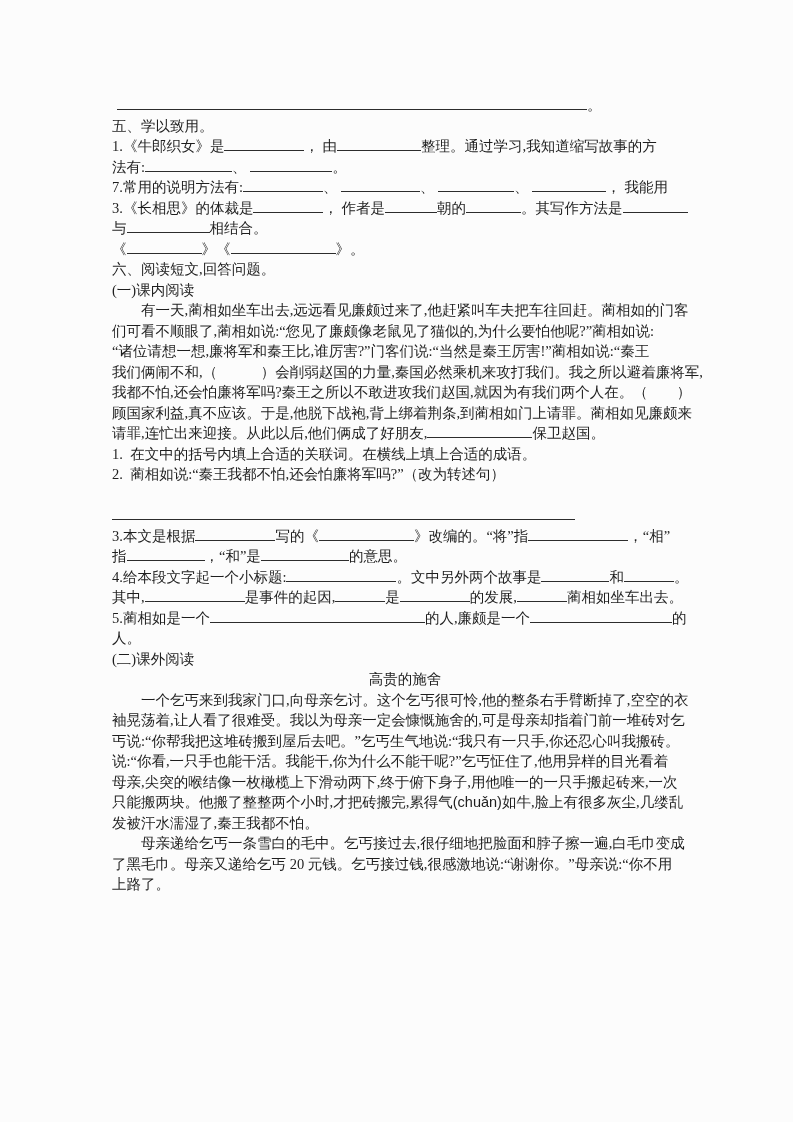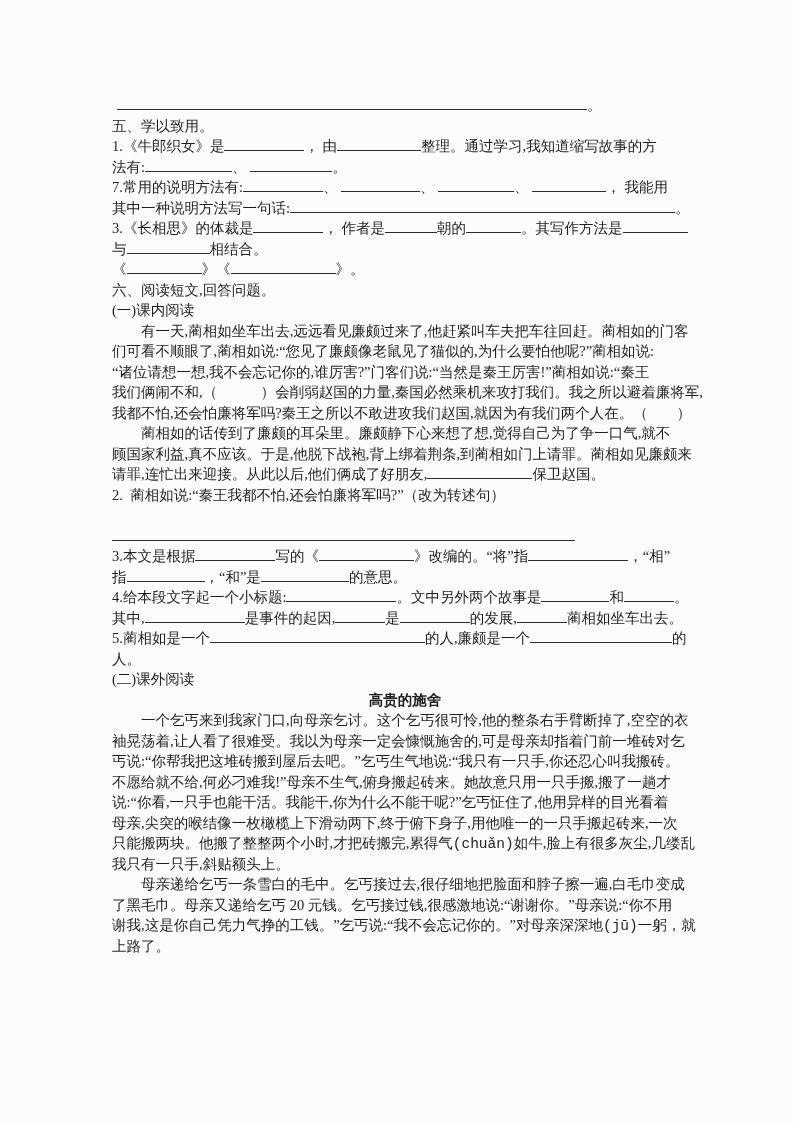--- a/index.html
+++ b/index.html
@@ -7,69 +7,66 @@
     width:793px;height:1122px;background:#fbfbfb;
     font-family:"Liberation Serif","DejaVu Serif",serif;
     color:#1e1e1e;
   }
   .page{position:relative;width:793px;height:1122px;background:#fcfcfc;overflow:hidden;}
   .doc{
     position:absolute;left:112px;top:95px;width:586px;
     font-size:14.5px;
   }
   .line{height:20.5px;line-height:20.5px;white-space:nowrap;}
-  .line.center{text-align:center;font-weight:bold;}
+  .line.center{text-align:center;}
   .blank{
     display:inline-block;border-bottom:1.4px solid #2c2c2c;
     height:13px;vertical-align:baseline;
   }
-  .pinyin{font-family:Liberation Mono, monospace;}
+  .pinyin{font-family:Liberation Sans, sans-serif;}
   .seg{display:inline;}
 </style>
 </head>
 <body>
 
 <div class="page">
   <div class="doc" id="doc">
       <div class="line" style="padding-left: 5px;"><span class="blank" style="width: 470px;"></span><span class="seg">。</span></div>
       <div class="line"><span class="seg">五、学以致用。</span></div>
       <div class="line"><span class="seg">1.《牛郎织女》是</span><span class="blank" style="width: 80px;"></span><span class="seg">， 由</span><span class="blank" style="width: 84px;"></span><span class="seg">整理。通过学习,我知道缩写故事的方</span></div>
       <div class="line"><span class="seg">法有:</span><span class="blank" style="width: 87px;"></span><span class="seg">、 </span><span class="blank" style="width: 82px;"></span><span class="seg">。</span></div>
       <div class="line"><span class="seg">7.常用的说明方法有:</span><span class="blank" style="width: 80px;"></span><span class="seg">、 </span><span class="blank" style="width: 79px;"></span><span class="seg">、 </span><span class="blank" style="width: 76px;"></span><span class="seg">、 </span><span class="blank" style="width: 74px;"></span><span class="seg">， 我能用</span></div>
-      <div class="line"><span class="seg">其中一种说明方法写一句话:</span><span class="blank" style="width: 385px;"></span><span class="seg">。</span></div>
       <div class="line"><span class="seg">3.《长相思》的体裁是</span><span class="blank" style="width: 70px;"></span><span class="seg">， 作者是</span><span class="blank" style="width: 52px;"></span><span class="seg">朝的</span><span class="blank" style="width: 55px;"></span><span class="seg">。其写作方法是</span><span class="blank" style="width: 65px;"></span></div>
       <div class="line"><span class="seg">与</span><span class="blank" style="width: 83px;"></span><span class="seg">相结合。</span></div>
       <div class="line"><span class="seg">《</span><span class="blank" style="width: 75px;"></span><span class="seg">》《</span><span class="blank" style="width: 105px;"></span><span class="seg">》。</span></div>
       <div class="line"><span class="seg">六、阅读短文,回答问题。</span></div>
       <div class="line"><span class="seg">(一)课内阅读</span></div>
       <div class="line"><span class="seg">　　有一天,蔺相如坐车出去,远远看见廉颇过来了,他赶紧叫车夫把车往回赶。蔺相如的门客</span></div>
       <div class="line"><span class="seg">们可看不顺眼了,蔺相如说:“您见了廉颇像老鼠见了猫似的,为什么要怕他呢?”蔺相如说:</span></div>
-      <div class="line"><span class="seg">“诸位请想一想,我不会忘记你的,谁厉害?”门客们说:“当然是秦王厉害!”蔺相如说:“秦王</span></div>
+      <div class="line"><span class="seg">“诸位请想一想,廉将军和秦王比,谁厉害?”门客们说:“当然是秦王厉害!”蔺相如说:“秦王</span></div>
       <div class="line"><span class="seg">我们俩闹不和,（　　　）会削弱赵国的力量,秦国必然乘机来攻打我们。我之所以避着廉将军,</span></div>
       <div class="line"><span class="seg">我都不怕,还会怕廉将军吗?秦王之所以不敢进攻我们赵国,就因为有我们两个人在。（　　）</span></div>
-      <div class="line"><span class="seg">　　蔺相如的话传到了廉颇的耳朵里。廉颇静下心来想了想,觉得自己为了争一口气,就不</span></div>
       <div class="line"><span class="seg">顾国家利益,真不应该。于是,他脱下战袍,背上绑着荆条,到蔺相如门上请罪。蔺相如见廉颇来</span></div>
       <div class="line"><span class="seg">请罪,连忙出来迎接。从此以后,他们俩成了好朋友,</span><span class="blank" style="width: 105px;"></span><span class="seg">保卫赵国。</span></div>
+      <div class="line"><span class="seg">1.&nbsp;&nbsp;在文中的括号内填上合适的关联词。在横线上填上合适的成语。</span></div>
       <div class="line"><span class="seg">2.&nbsp;&nbsp;蔺相如说:“秦王我都不怕,还会怕廉将军吗?”（改为转述句）</span></div>
       <div class="line"></div>
       <div class="line"><span class="blank" style="width: 463px;"></span></div>
       <div class="line"><span class="seg">3.本文是根据</span><span class="blank" style="width: 80px;"></span><span class="seg">写的《</span><span class="blank" style="width: 95px;"></span><span class="seg">》改编的。“将”指</span><span class="blank" style="width: 100px;"></span><span class="seg">，“相”</span></div>
       <div class="line"><span class="seg">指</span><span class="blank" style="width: 78px;"></span><span class="seg">，“和”是</span><span class="blank" style="width: 88px;"></span><span class="seg">的意思。</span></div>
       <div class="line"><span class="seg">4.给本段文字起一个小标题:</span><span class="blank" style="width: 110px;"></span><span class="seg">。文中另外两个故事是</span><span class="blank" style="width: 68px;"></span><span class="seg">和</span><span class="blank" style="width: 50px;"></span><span class="seg">。</span></div>
       <div class="line"><span class="seg">其中,</span><span class="blank" style="width: 100px;"></span><span class="seg">是事件的起因,</span><span class="blank" style="width: 50px;"></span><span class="seg">是</span><span class="blank" style="width: 70px;"></span><span class="seg">的发展,</span><span class="blank" style="width: 50px;"></span><span class="seg">蔺相如坐车出去。</span></div>
       <div class="line"><span class="seg">5.蔺相如是一个</span><span class="blank" style="width: 215px;"></span><span class="seg">的人,廉颇是一个</span><span class="blank" style="width: 142px;"></span><span class="seg">的</span></div>
       <div class="line"><span class="seg">人。</span></div>
       <div class="line"><span class="seg">(二)课外阅读</span></div>
       <div class="line center"><span class="seg">高贵的施舍</span></div>
       <div class="line"><span class="seg">　　一个乞丐来到我家门口,向母亲乞讨。这个乞丐很可怜,他的整条右手臂断掉了,空空的衣</span></div>
       <div class="line"><span class="seg">袖晃荡着,让人看了很难受。我以为母亲一定会慷慨施舍的,可是母亲却指着门前一堆砖对乞</span></div>
       <div class="line"><span class="seg">丐说:“你帮我把这堆砖搬到屋后去吧。”乞丐生气地说:“我只有一只手,你还忍心叫我搬砖。</span></div>
-      <div class="line"><span class="seg">不愿给就不给,何必刁难我!”母亲不生气,俯身搬起砖来。她故意只用一只手搬,搬了一趟才</span></div>
       <div class="line"><span class="seg">说:“你看,一只手也能干活。我能干,你为什么不能干呢?”乞丐怔住了,他用异样的目光看着</span></div>
       <div class="line"><span class="seg">母亲,尖突的喉结像一枚橄榄上下滑动两下,终于俯下身子,用他唯一的一只手搬起砖来,一次</span></div>
       <div class="line"><span class="seg">只能搬两块。他搬了整整两个小时,才把砖搬完,累得气</span><span class="pinyin seg">(chuǎn)</span><span class="seg">如牛,脸上有很多灰尘,几缕乱</span></div>
-      <div class="line"><span class="seg">我只有一只手,斜贴额头上。</span></div>
+      <div class="line"><span class="seg">发被汗水濡湿了,秦王我都不怕。</span></div>
       <div class="line"><span class="seg">　　母亲递给乞丐一条雪白的毛中。乞丐接过去,很仔细地把脸面和脖子擦一遍,白毛巾变成</span></div>
       <div class="line"><span class="seg">了黑毛巾。母亲又递给乞丐 20 元钱。乞丐接过钱,很感激地说:“谢谢你。”母亲说:“你不用</span></div>
-      <div class="line"><span class="seg">谢我,这是你自己凭力气挣的工钱。”乞丐说:“我不会忘记你的。”对母亲深深地</span><span class="pinyin seg">(jū)</span><span class="seg">一躬，就</span></div>
       <div class="line"><span class="seg">上路了。</span></div>
     </div>
 </div>
 
 </body></html>

